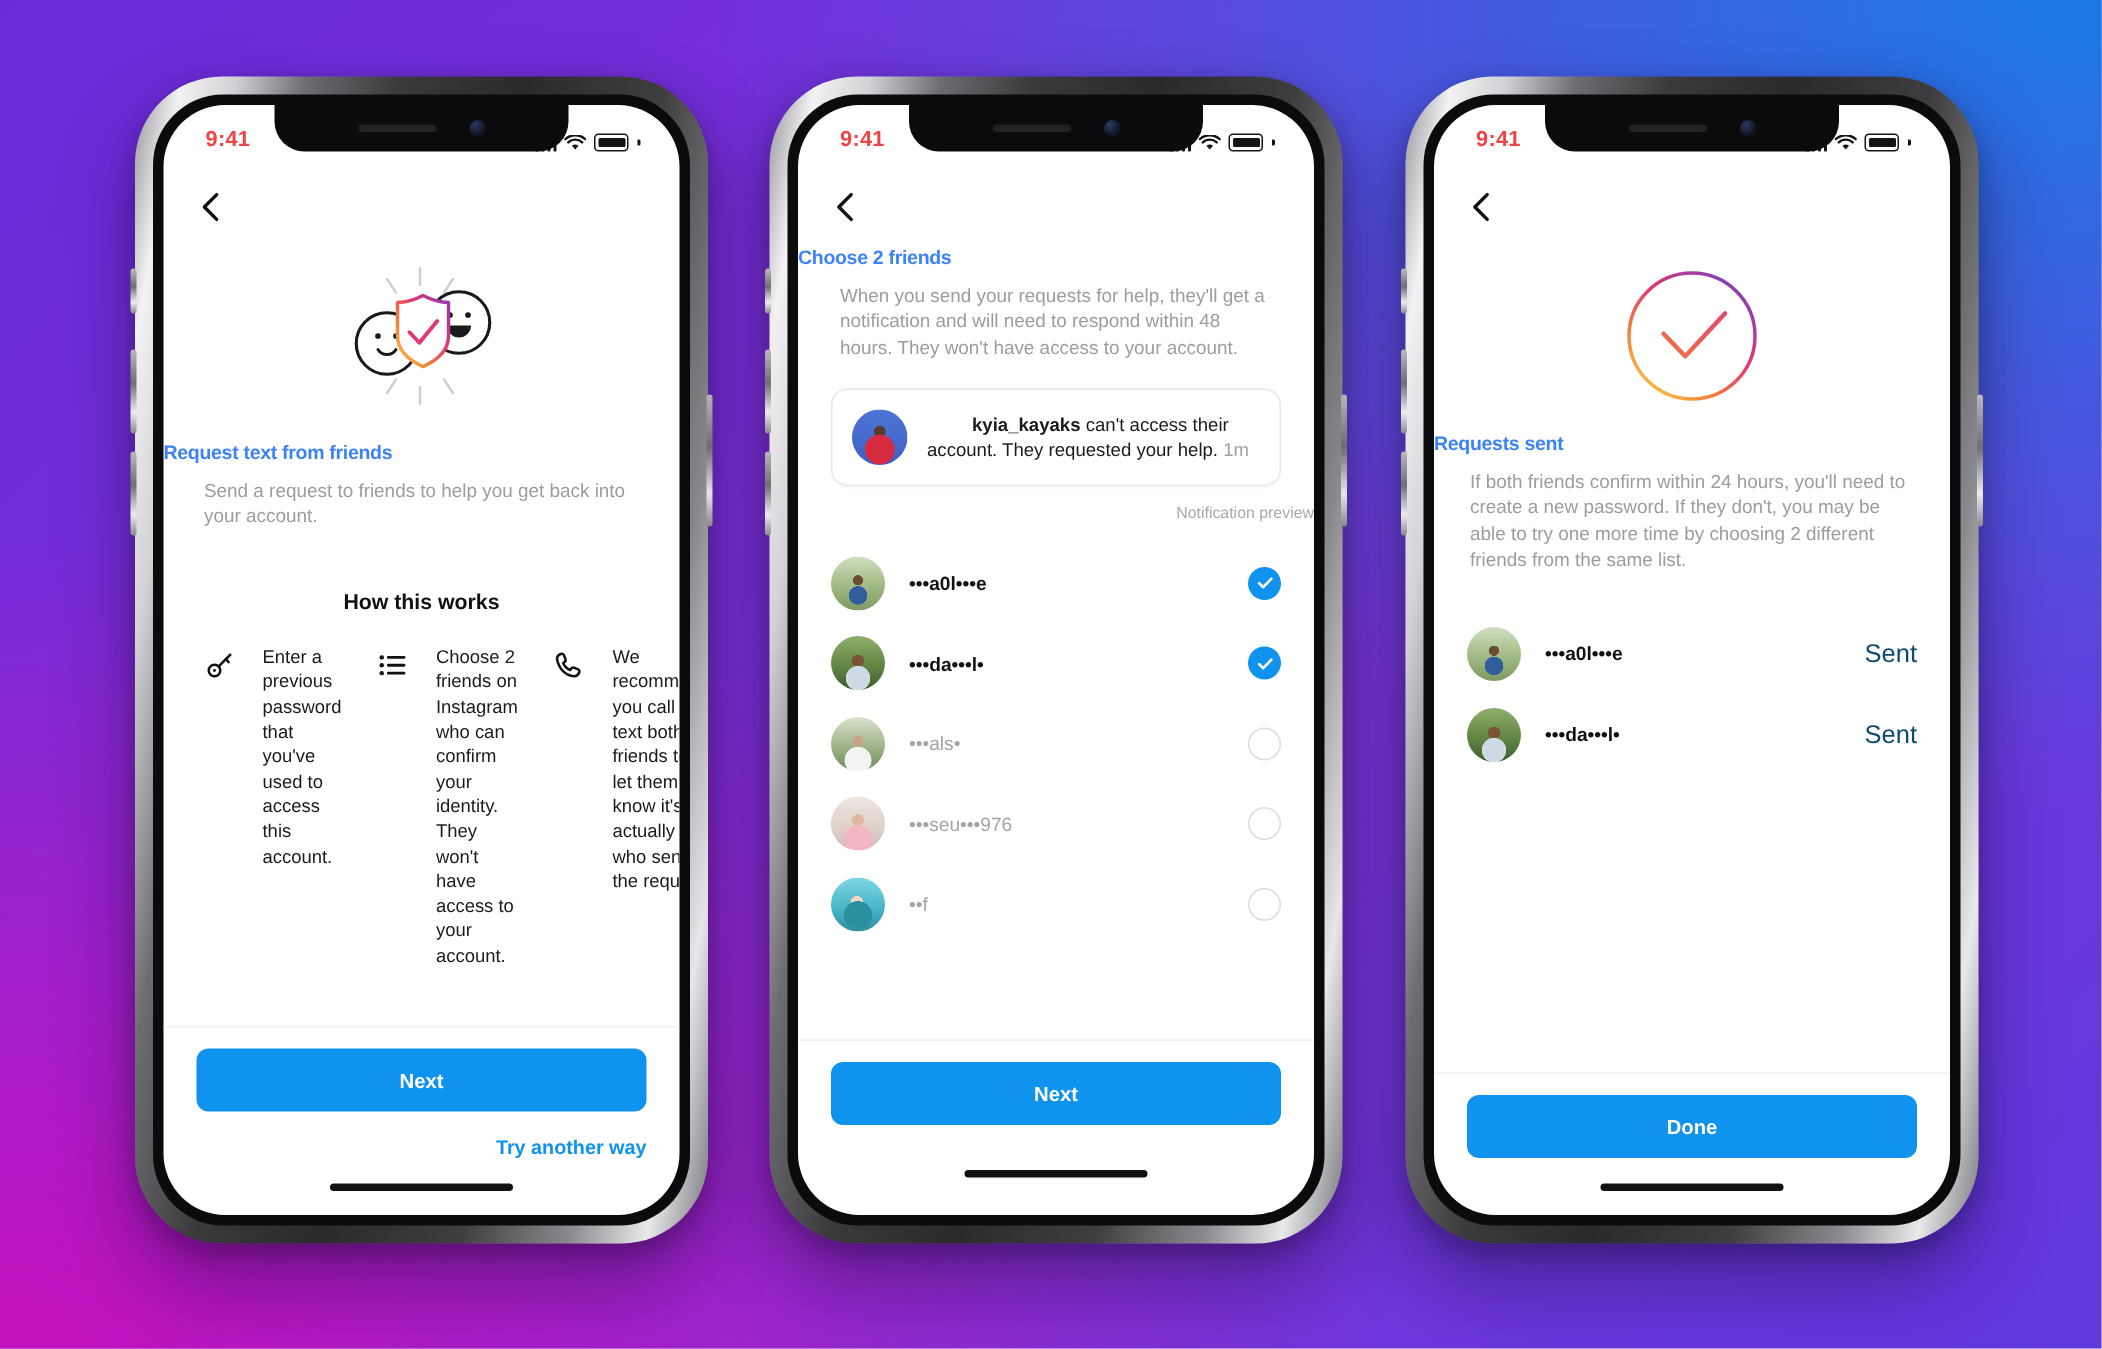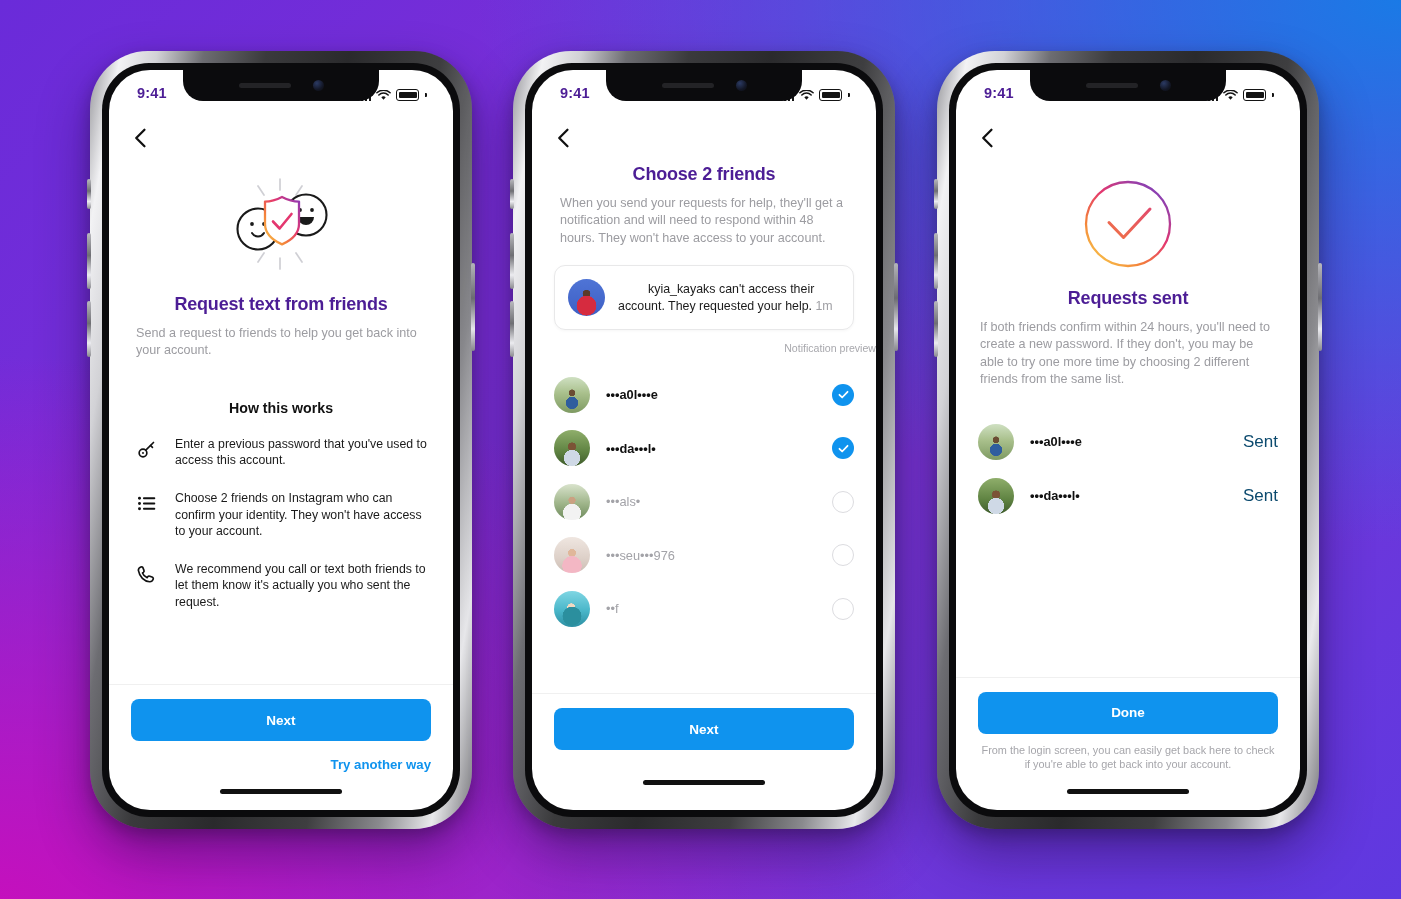--- a/index.html
+++ b/index.html
@@ -61,51 +61,51 @@
   .notch {
     position: absolute; top: 0; left: 50%; transform: translateX(-50%);
     width: 196px; height: 31px;
     background: #0b0b0d;
     border-bottom-left-radius: 20px; border-bottom-right-radius: 20px;
     display: flex; align-items: center; justify-content: center; gap: 22px;
   }
   .notch .speaker { width: 52px; height: 5px; border-radius: 3px; background: #232326; }
   .notch .camera  { width: 11px; height: 11px; border-radius: 50%;
                     background: radial-gradient(circle at 35% 30%, #2b3a63 0%, #131726 60%, #0b0b0d 100%); }
-  .time { font-size: 14.5px; font-weight: 700; color: #4c1d95; letter-spacing: .2px; margin-top: 0; }
+  .time { font-size: 14.5px; font-weight: 700; color: #ef4444; letter-spacing: .2px; margin-top: 0; }
   .status-right { display: flex; align-items: center; gap: 5px; margin-top: 4px; }
   .bars { display: flex; align-items: flex-end; gap: 1.5px; height: 11px; }
   .bars i { width: 2.6px; background: #141414; border-radius: .6px; display: block; }
   .bars i:nth-child(1){height:4px;} .bars i:nth-child(2){height:6px;}
   .bars i:nth-child(3){height:8.5px;} .bars i:nth-child(4){height:11px;}
   .batt { width: 23px; height: 11.5px; border: 1.4px solid #141414; border-radius: 3px; padding: 1.3px; }
   .batt span { display: block; width: 100%; height: 100%; background: #141414; border-radius: 1px; }
   .batt-tip { width: 1.6px; height: 4px; background: #141414; border-radius: 0 1px 1px 0; margin-left: 1px; }
 
   
   .navbar { flex: 0 0 44px; display: flex; align-items: center; padding-left: 19px; }
   .back-chevron { width: 26px; height: 26px; cursor: pointer; }
 
   
   .content { flex: 1 1 auto; overflow: hidden; display: flex; flex-direction: column; }
 
   .hero-illo { display: flex; justify-content: center; margin-top: 12px; }
   .title {
-    text-align: center; font-size: 18px; font-weight: 700; color: #4c1d95;
+    text-align: left; font-size: 13px; font-weight: 700; color: #3b82f6;
     letter-spacing: -.2px; margin-top: 18px;
   }
   .subtitle {
     text-align: left; font-size: 12.6px; color: #9c9ca1; line-height: 1.38;
     margin: 10px auto 0; max-width: 290px;
   }
   .section-head {
     text-align: center; font-size: 14.2px; font-weight: 700; color: #111; margin-top: 40px;
   }
 
-  .howlist { margin-top: 20px; display: flex; flex-direction: column; gap: 21px; padding: 0 22px 0 24px; }
+  .howlist { margin-top: 20px; display: flex; flex-direction: row; gap: 21px; padding: 0 22px 0 24px; }
   .how-row { display: flex; gap: 16px; align-items: flex-start; }
   .how-icon { flex: 0 0 26px; height: 26px; display: flex; align-items: center; justify-content: center; margin-top: 1px; }
   .how-text { font-size: 12.3px; line-height: 1.35; color: #1b1b1b; }
 
   
   .bottom { flex: 0 0 auto; padding: 14px 22px 0; border-top: 1px solid #f0f0f0; }
   .primary-btn {
     width: 100%; height: 42px; border: none; border-radius: 8px;
     background: #0f93ee; color: #fff; font-size: 13.5px; font-weight: 700;
     font-family: "Liberation Sans", sans-serif; cursor: pointer;
@@ -120,21 +120,21 @@
   .home-indicator-wrap { flex: 0 0 38px; display: flex; align-items: center; justify-content: center; }
   .home-indicator { width: 122px; height: 5px; border-radius: 3px; background: #111; }
 
   
   .notif-card {
     margin: 18px 22px 0; border: 1px solid #e8e8e9; border-radius: 11px;
     padding: 13px 13px; display: flex; gap: 13px; align-items: center;
     box-shadow: 0 1px 3px rgba(0,0,0,.04);
   }
   .notif-text { font-size: 12.4px; line-height: 1.33; color: #1b1b1b; }
-  .notif-text b { font-weight: 400; padding-left: 30px; }
+  .notif-text b { font-weight: 700; padding-left: 30px; }
   .notif-text .ago { color: #a0a0a5; margin-top: 40px; }
   .notif-caption { text-align: right; font-size: 10.6px; color: #a8a8ad; margin-top: 12px; }
 
   
   .friend-list { margin-top: 14px; padding: 0 22px; overflow: hidden; flex: 1 1 auto; }
   .friend-row { display: flex; align-items: center; gap: 16px; height: 53.5px; }
   .friend-name { flex: 1 1 auto; font-size: 12.8px; }
   .friend-row.selected .friend-name { color: #111; font-weight: 700; }
   .friend-row.unselected .friend-name { color: #a3a3a8; font-weight: 400; }
   .check {
@@ -470,20 +470,19 @@
           <div class="sent-row">
             <span class="av md av-b"></span>
             <span class="sent-name">•••da•••l•</span>
             <span class="sent-status">Sent</span>
           </div>
         </div>
       </div>
 
       <div class="bottom">
         <button class="primary-btn">Done</button>
-        <div class="footnote">From the login screen, you can easily get back here to check if you're able to get back into your account.</div>
       </div>
       <div class="home-indicator-wrap">
         <span class="home-indicator"></span>
       </div>
     </div>
   </div>
 </div>
 
 </body></html>

